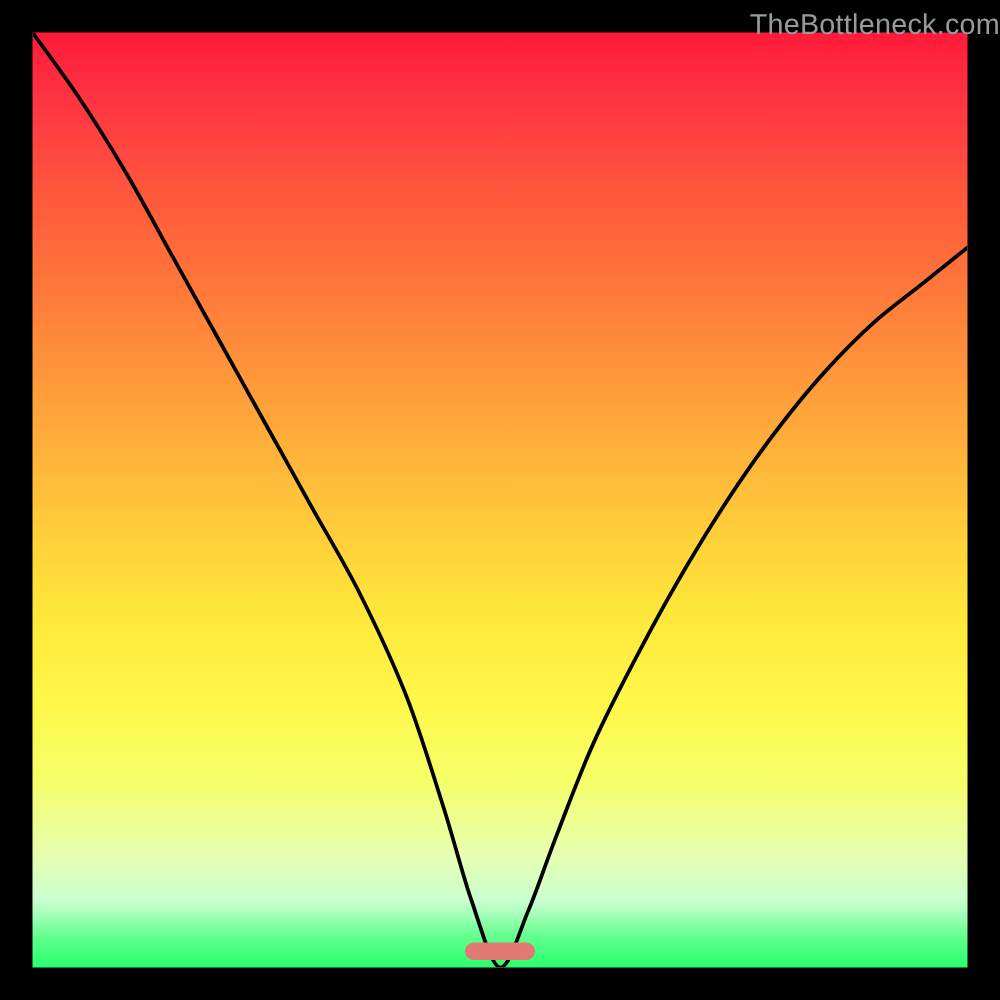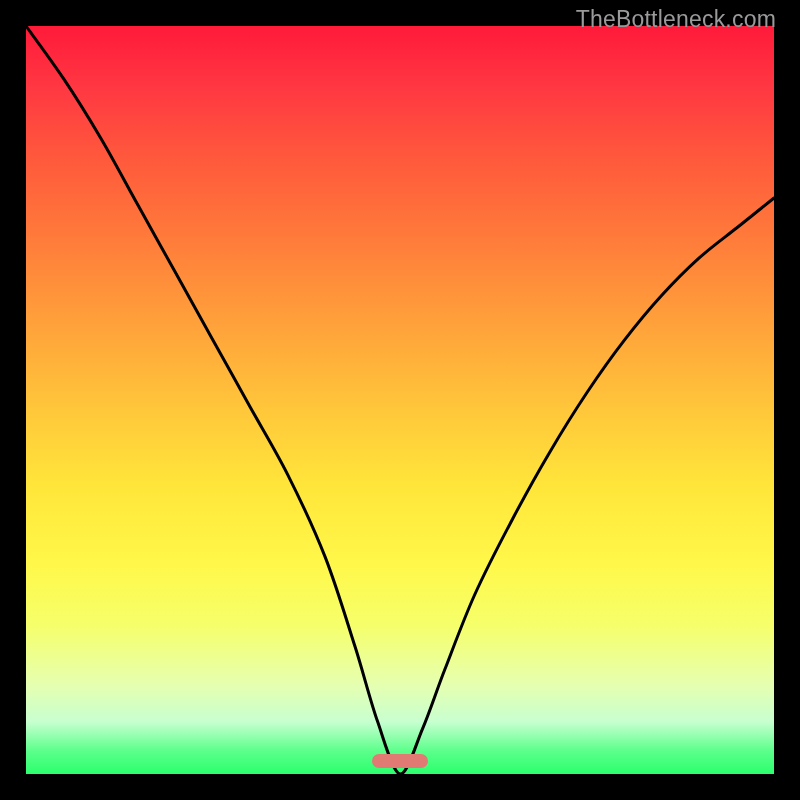--- a/index.html
+++ b/index.html
@@ -49,21 +49,21 @@
   }
   .marker {
     position: absolute;
     background: #e27a74;
     border-radius: 999px;
     height: 14px;
   }
   .watermark {
     position: absolute;
     top: 6px;
-    right: 24px;
+    right: 0;
     font-family: Arial, Helvetica, sans-serif;
     font-size: 23px;
     color: #9a9a9a;
     letter-spacing: 0.2px;
   }
 </style>
 </head>
 <body>
 
 <div class="frame">

